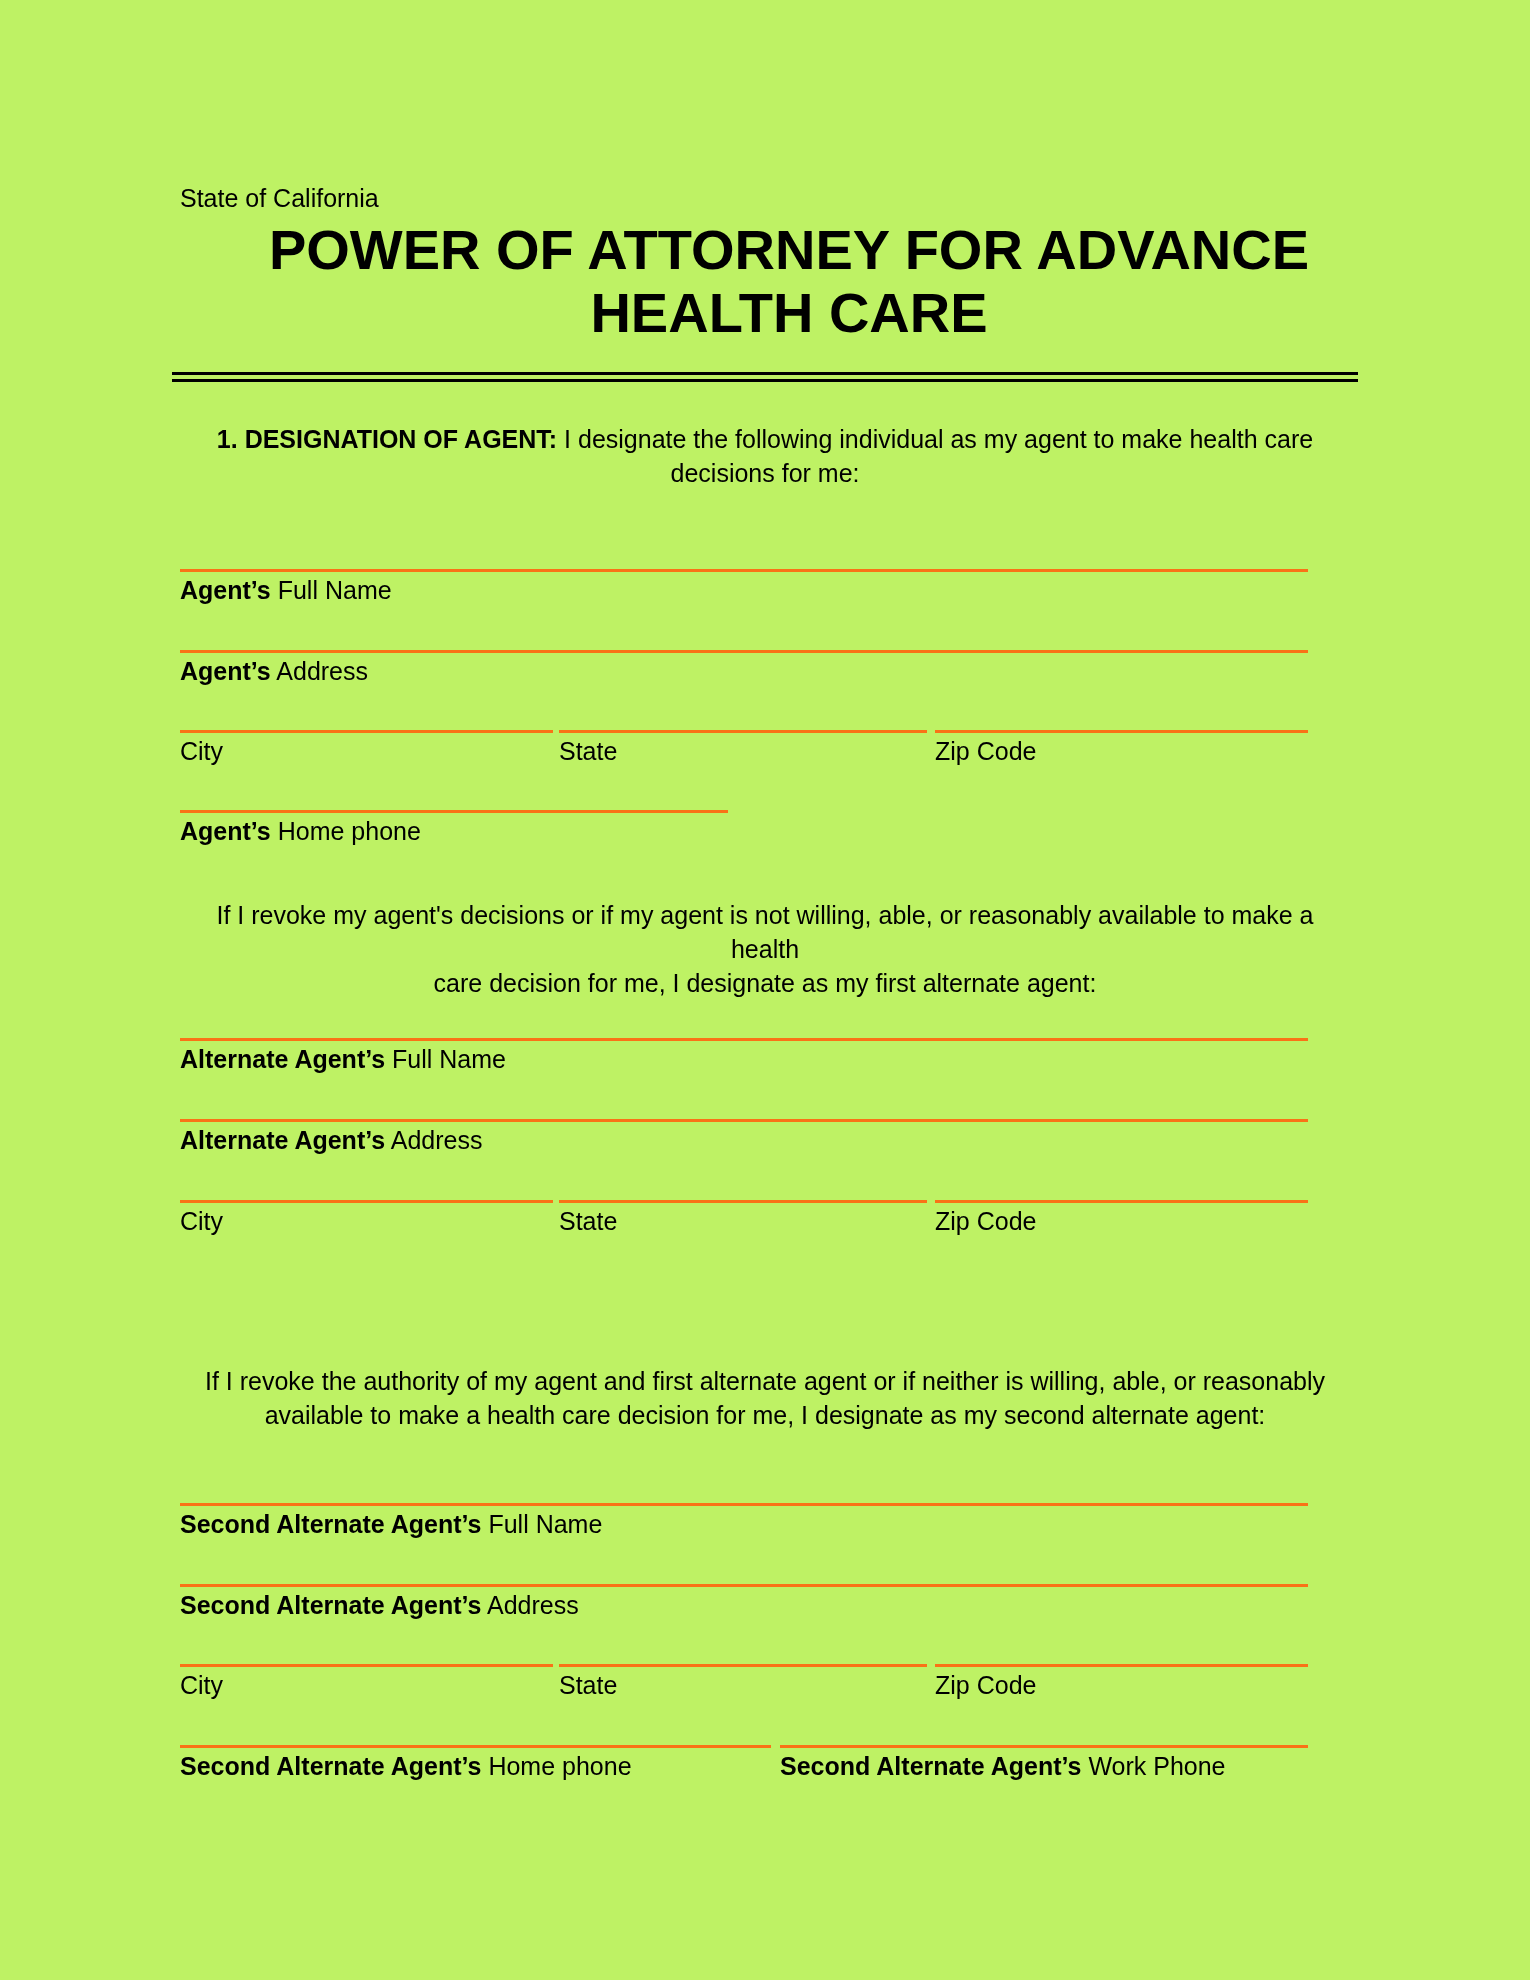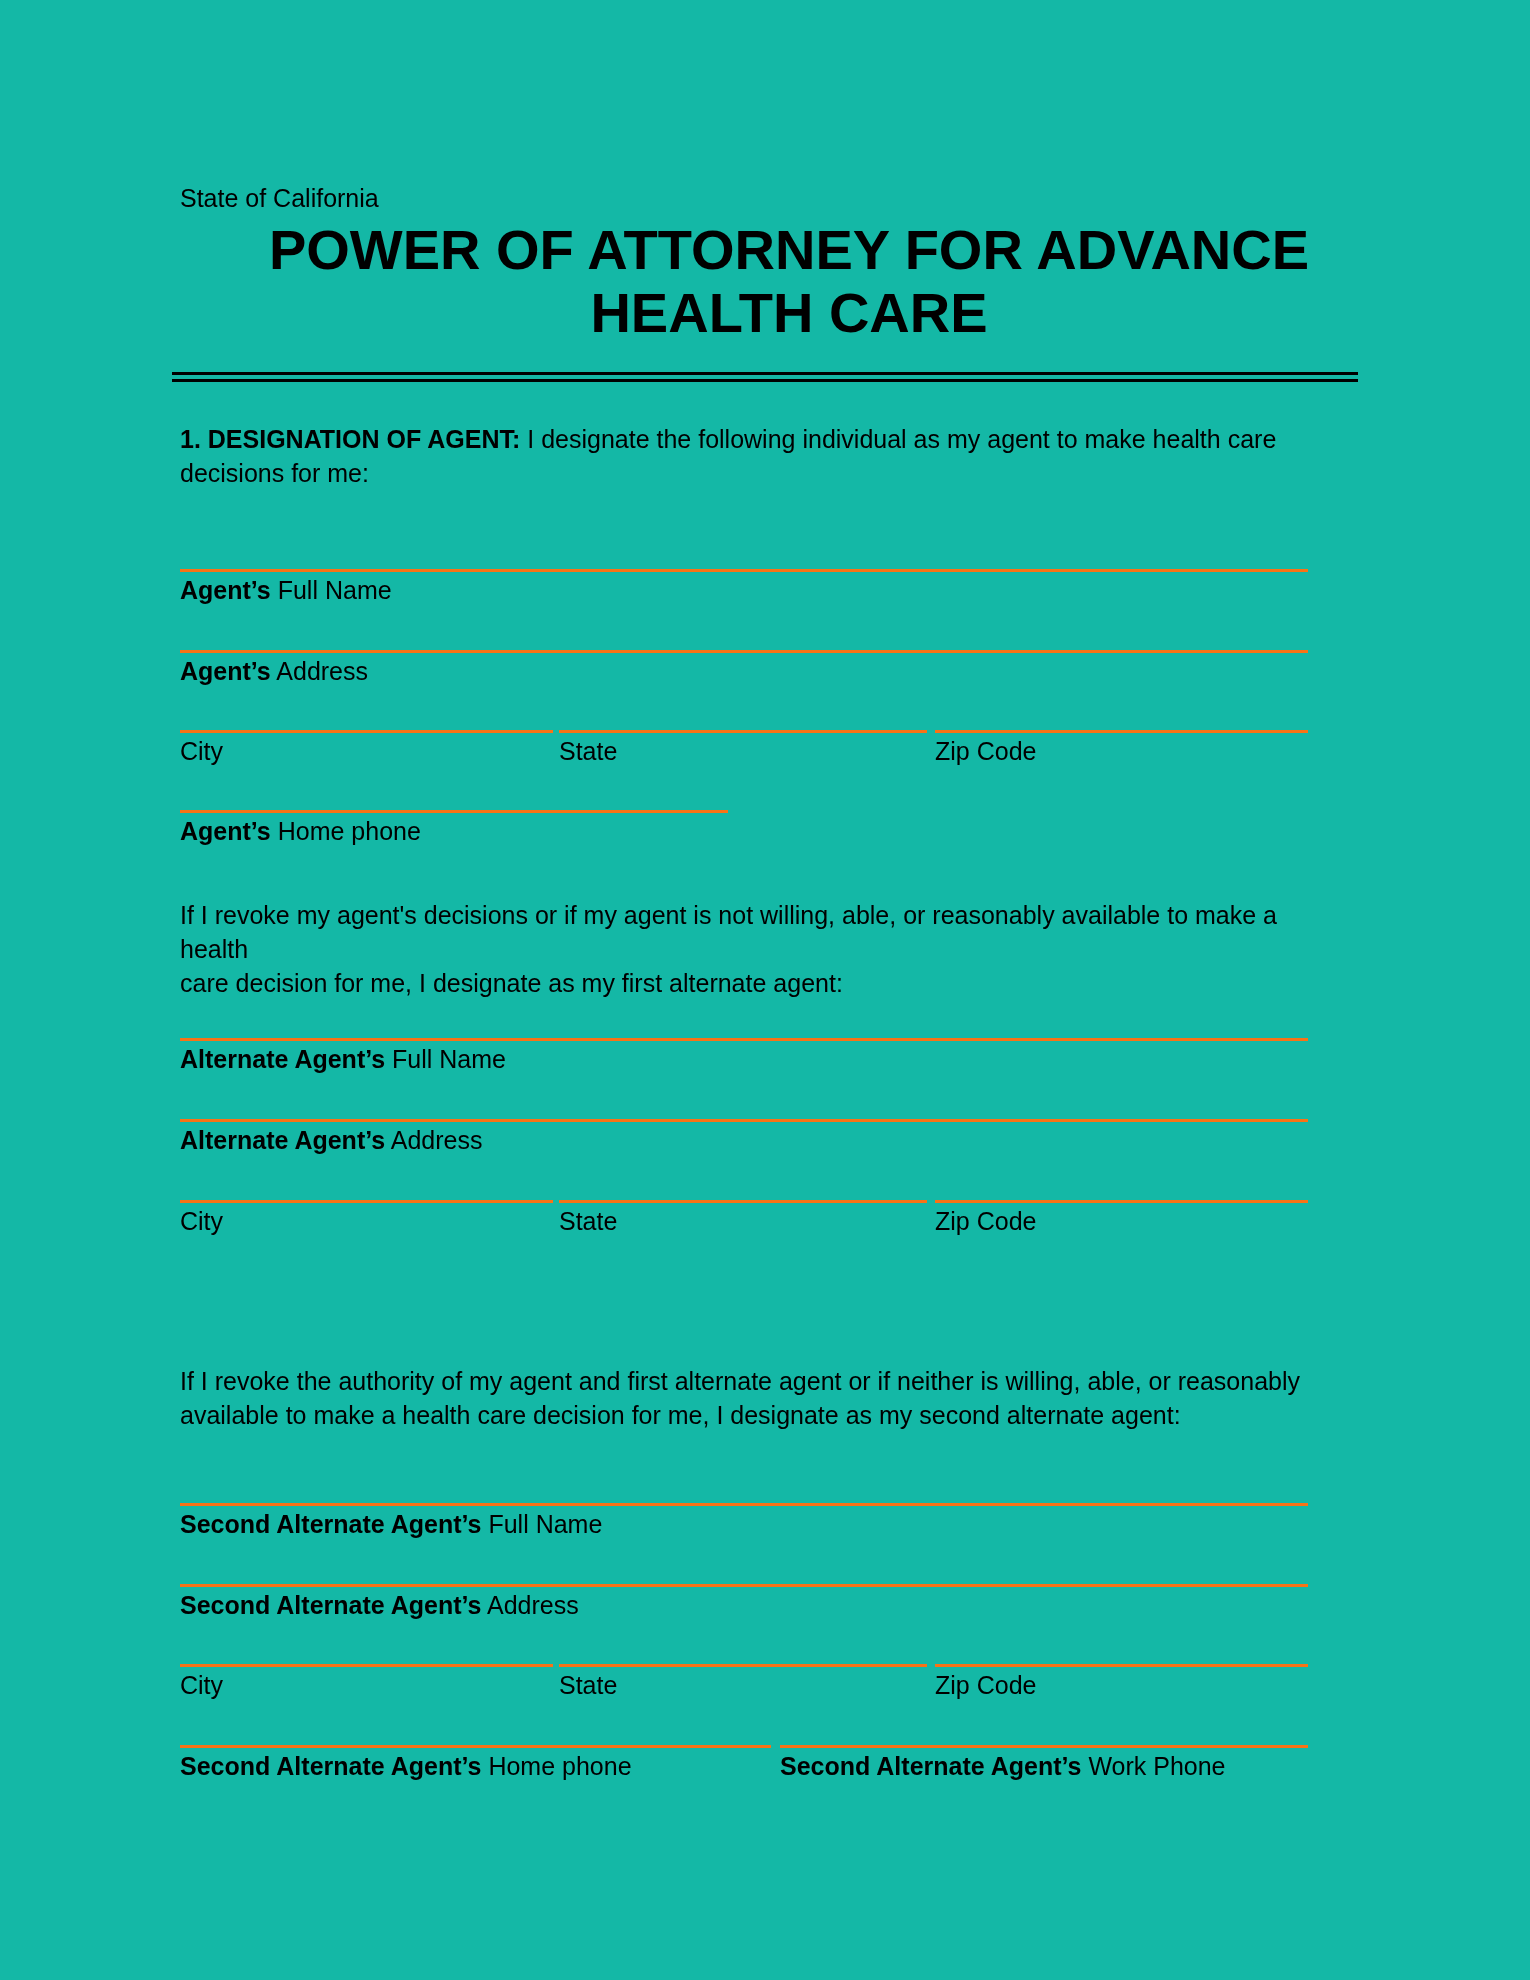--- a/index.html
+++ b/index.html
@@ -1,17 +1,17 @@
 <!DOCTYPE html>
 <html><head>
 <meta charset="utf-8">
 <style>
   html,body { margin:0; padding:0; background:#e8e8e8; }
   .page {
-    position:relative; width:1530px; height:1980px; background:#14b8a6;
+    position:relative; width:1530px; height:1980px; background:#bef264;
     font-family:"Liberation Sans", sans-serif; color:#000000;
     margin:0 auto; overflow:hidden;
   }
   .state-line {
     position:absolute; left:180px; top:183px;
     font-size:25px; line-height:30px;
   }
   .form-title {
     position:absolute; left:0; top:218px; width:100%;
     text-align:center; font-size:56px; line-height:63px; font-weight:bold;
@@ -21,21 +21,21 @@
   .form-subtitle {
     position:absolute; left:0; top:344px; width:100%;
     text-align:center; font-size:23px; line-height:28px;
   }
   .double-rule {
     position:absolute; left:172px; top:372px; width:1186px; height:4px;
     border-top:3px solid #000; border-bottom:3px solid #000;
   }
   .para {
     position:absolute; left:180px; width:1170px; margin:0;
-    font-size:25px; line-height:34px;
+    font-size:25px; line-height:34px;text-align:center;
   }
   .para b { font-weight:bold; }
   .row {
     position:absolute; left:180px; width:1128px; display:flex;
   }
   .cell { border-top:3px solid #f97316; }
   .lbl { margin-top:3px; font-size:25px; line-height:30px; white-space:pre; }
   .lbl b { font-weight:bold; }
   .w-full  { width:1128px; }
   .w-city  { width:373px; }

